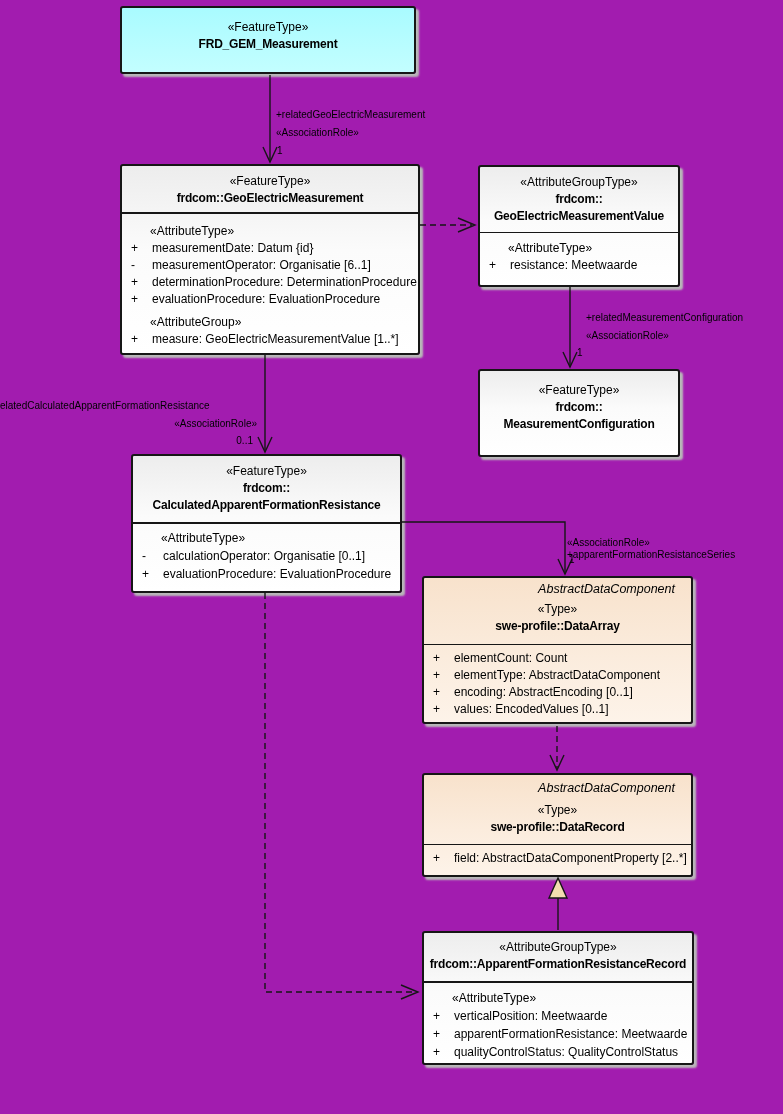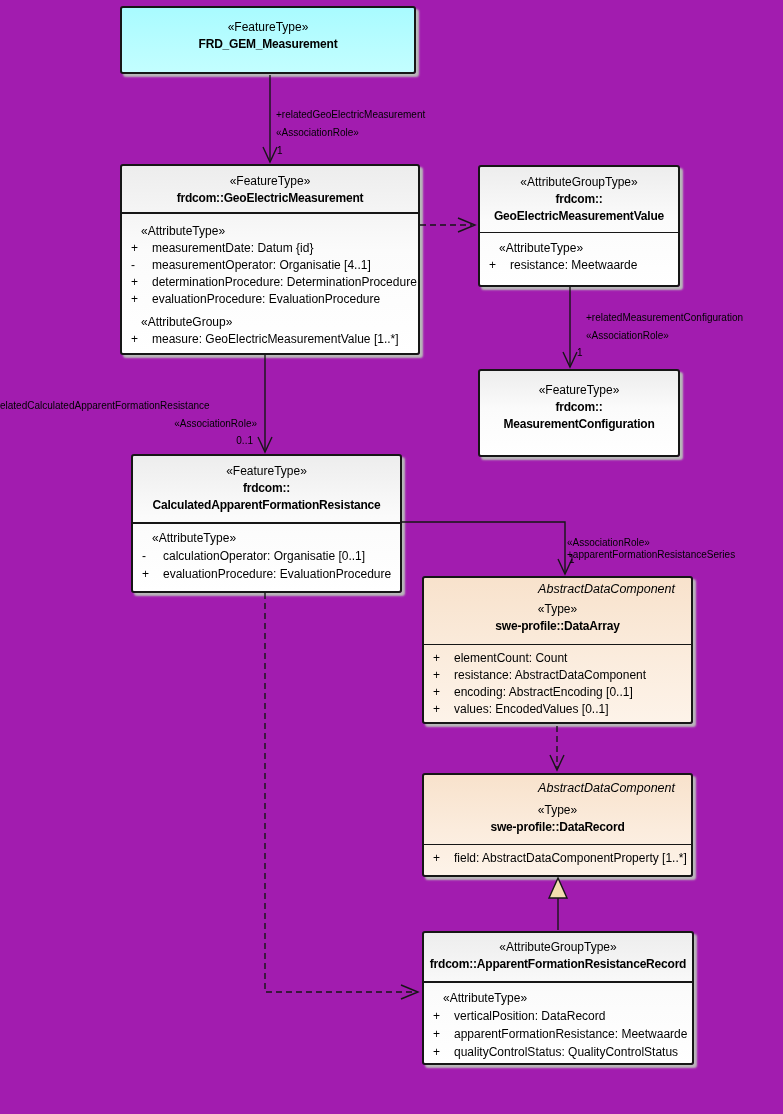--- a/index.html
+++ b/index.html
@@ -14,21 +14,21 @@
   .g-gray{background:linear-gradient(180deg,#ededed 0%,#fbfbfb 45%,#ffffff 100%);}
   .g-cyan{background:linear-gradient(180deg,#a9fbff 0%,#c3feff 100%);}
   .g-peach{background:linear-gradient(180deg,#f8e2cc 0%,#fbecdd 55%,#fdf3e9 100%);}
   .hdr{text-align:center;box-sizing:border-box;}
   .hdr.rule2{border-bottom:2px solid #161616;}
   .hdr.rule1{border-bottom:1.5px solid #161616;}
   .stereo{font-size:12px;line-height:17px;}
   .cname{font-size:12px;font-weight:bold;letter-spacing:-0.2px;line-height:17px;white-space:nowrap;}
   .parent-name{font-style:italic;text-align:right;padding-right:16px;font-size:12.5px;line-height:15px;white-space:nowrap;}
   .body{box-sizing:border-box;}
-  .sect-h{padding-left:19px;line-height:17px;white-space:nowrap;}
+  .sect-h{padding-left:28px;line-height:17px;white-space:nowrap;}
   .row{display:flex;line-height:17px;white-space:nowrap;}
   .vis{flex:none;width:21px;padding-left:9px;box-sizing:content-box;}
   .elabel{position:absolute;font-size:10px;line-height:14px;white-space:nowrap;}
   .connectors{position:absolute;left:0;top:0;pointer-events:none;}
 </style>
 </head>
 <body>
 
 <div class="canvas">
 
@@ -45,21 +45,21 @@
       <div class="cname">frdcom::GeoElectricMeasurement</div>
     </div>
     <div class="body" style="padding-top:9px;">
       <div class="sect-h">«AttributeType»</div>
       <div class="row">
         <span class="vis">+</span>
         <span>measurementDate: Datum {id}</span>
       </div>
       <div class="row">
         <span class="vis">-</span>
-        <span>measurementOperator: Organisatie [4..1]</span>
+        <span>measurementOperator: Organisatie [6..1]</span>
       </div>
       <div class="row">
         <span class="vis">+</span>
         <span>determinationProcedure: DeterminationProcedure</span>
       </div>
       <div class="row">
         <span class="vis">+</span>
         <span>evaluationProcedure: EvaluationProcedure</span>
       </div>
       <div class="sect-h" style="margin-top:6px;">«AttributeGroup»</div>
@@ -118,21 +118,21 @@
       <div class="stereo" style="margin-top:4px;">«Type»</div>
       <div class="cname">swe-profile::DataArray</div>
     </div>
     <div class="body" style="padding-top:5px;">
       <div class="row">
         <span class="vis">+</span>
         <span>elementCount: Count</span>
       </div>
       <div class="row">
         <span class="vis">+</span>
-        <span>resistance: AbstractDataComponent</span>
+        <span>elementType: AbstractDataComponent</span>
       </div>
       <div class="row">
         <span class="vis">+</span>
         <span>encoding: AbstractEncoding [0..1]</span>
       </div>
       <div class="row">
         <span class="vis">+</span>
         <span>values: EncodedValues [0..1]</span>
       </div>
     </div>
@@ -140,35 +140,35 @@
 
   <div class="uml-box g-peach" style="left:422px;top:773px;width:271px;height:104px;">
     <div class="hdr rule1" style="height:70px;padding-top:6px;">
       <div class="parent-name">AbstractDataComponent</div>
       <div class="stereo" style="margin-top:6px;">«Type»</div>
       <div class="cname">swe-profile::DataRecord</div>
     </div>
     <div class="body" style="padding-top:5px;">
       <div class="row">
         <span class="vis">+</span>
-        <span>field: AbstractDataComponentProperty [1..*]</span>
+        <span>field: AbstractDataComponentProperty [2..*]</span>
       </div>
     </div>
   </div>
 
   <div class="uml-box g-gray" style="left:422px;top:931px;width:272px;height:134px;">
     <div class="hdr rule2" style="height:50px;padding-top:6px;">
       <div class="stereo">«AttributeGroupType»</div>
       <div class="cname">frdcom::ApparentFormationResistanceRecord</div>
     </div>
     <div class="body" style="padding-top:7px;">
       <div class="sect-h">«AttributeType»</div>
       <div class="row" style="line-height:18px;">
         <span class="vis">+</span>
-        <span>verticalPosition: DataRecord</span>
+        <span>verticalPosition: Meetwaarde</span>
       </div>
       <div class="row" style="line-height:18px;">
         <span class="vis">+</span>
         <span>apparentFormationResistance: Meetwaarde</span>
       </div>
       <div class="row" style="line-height:18px;">
         <span class="vis">+</span>
         <span>qualityControlStatus: QualityControlStatus</span>
       </div>
     </div>

